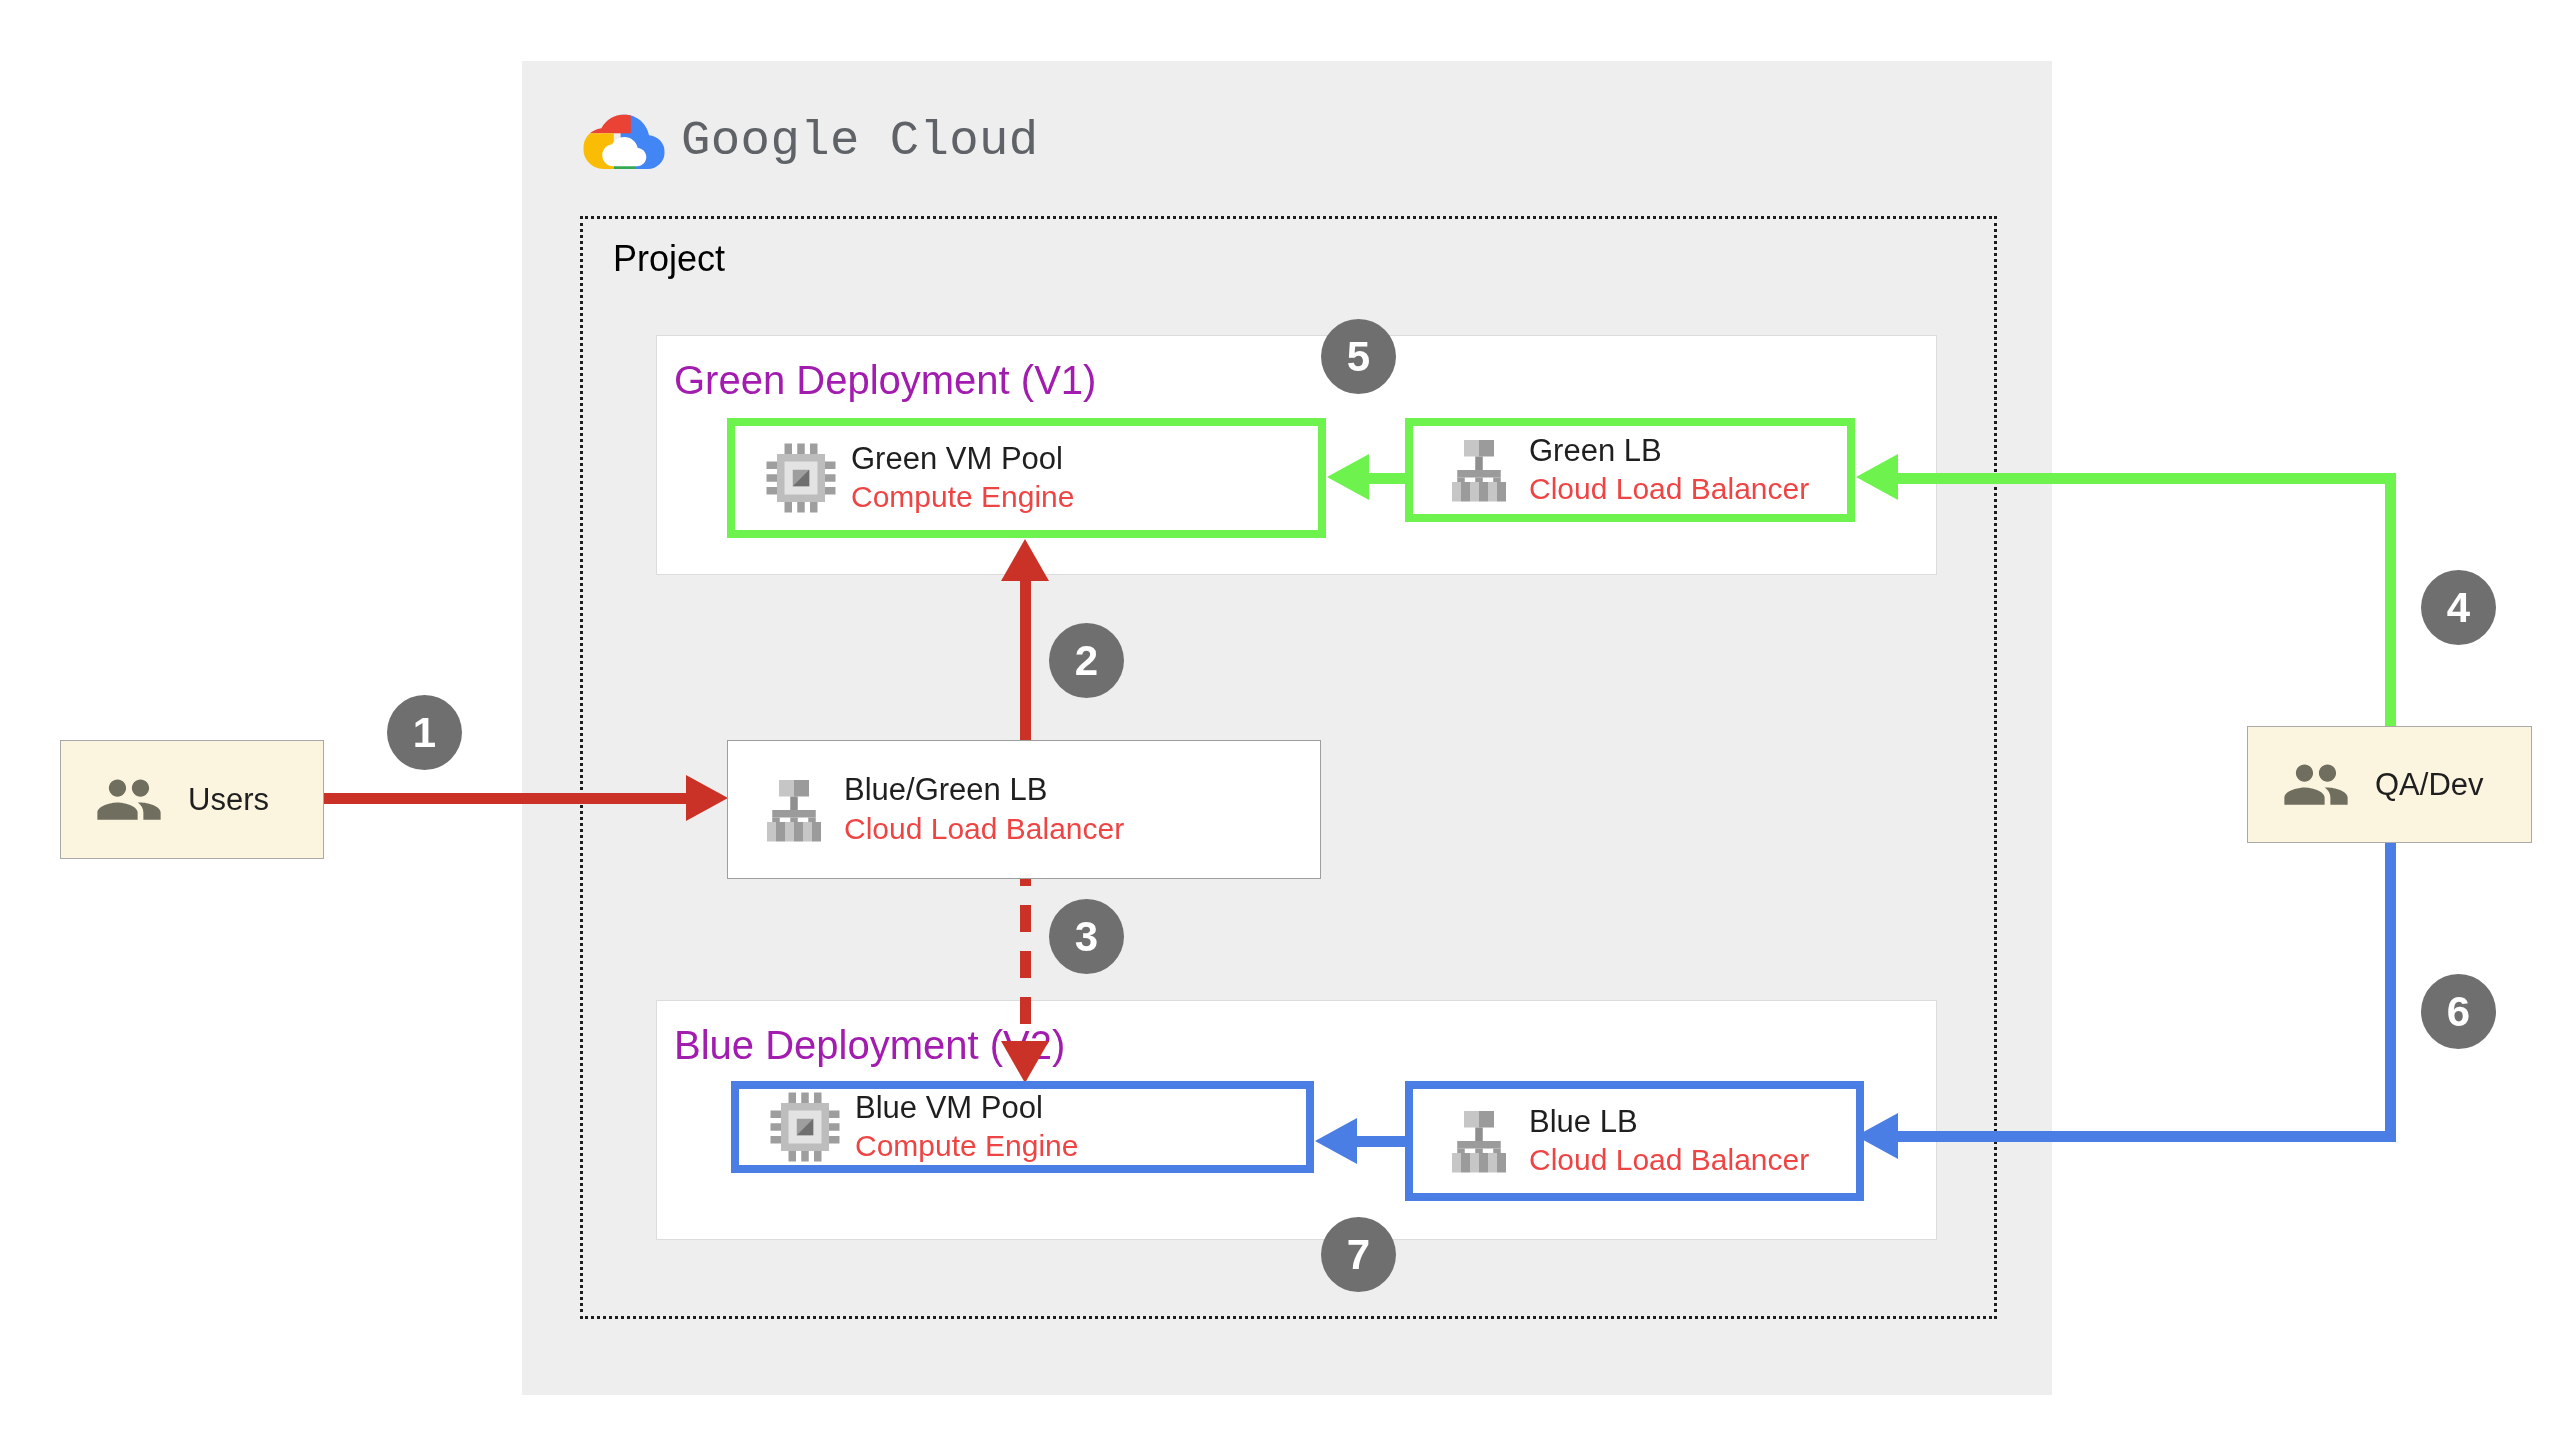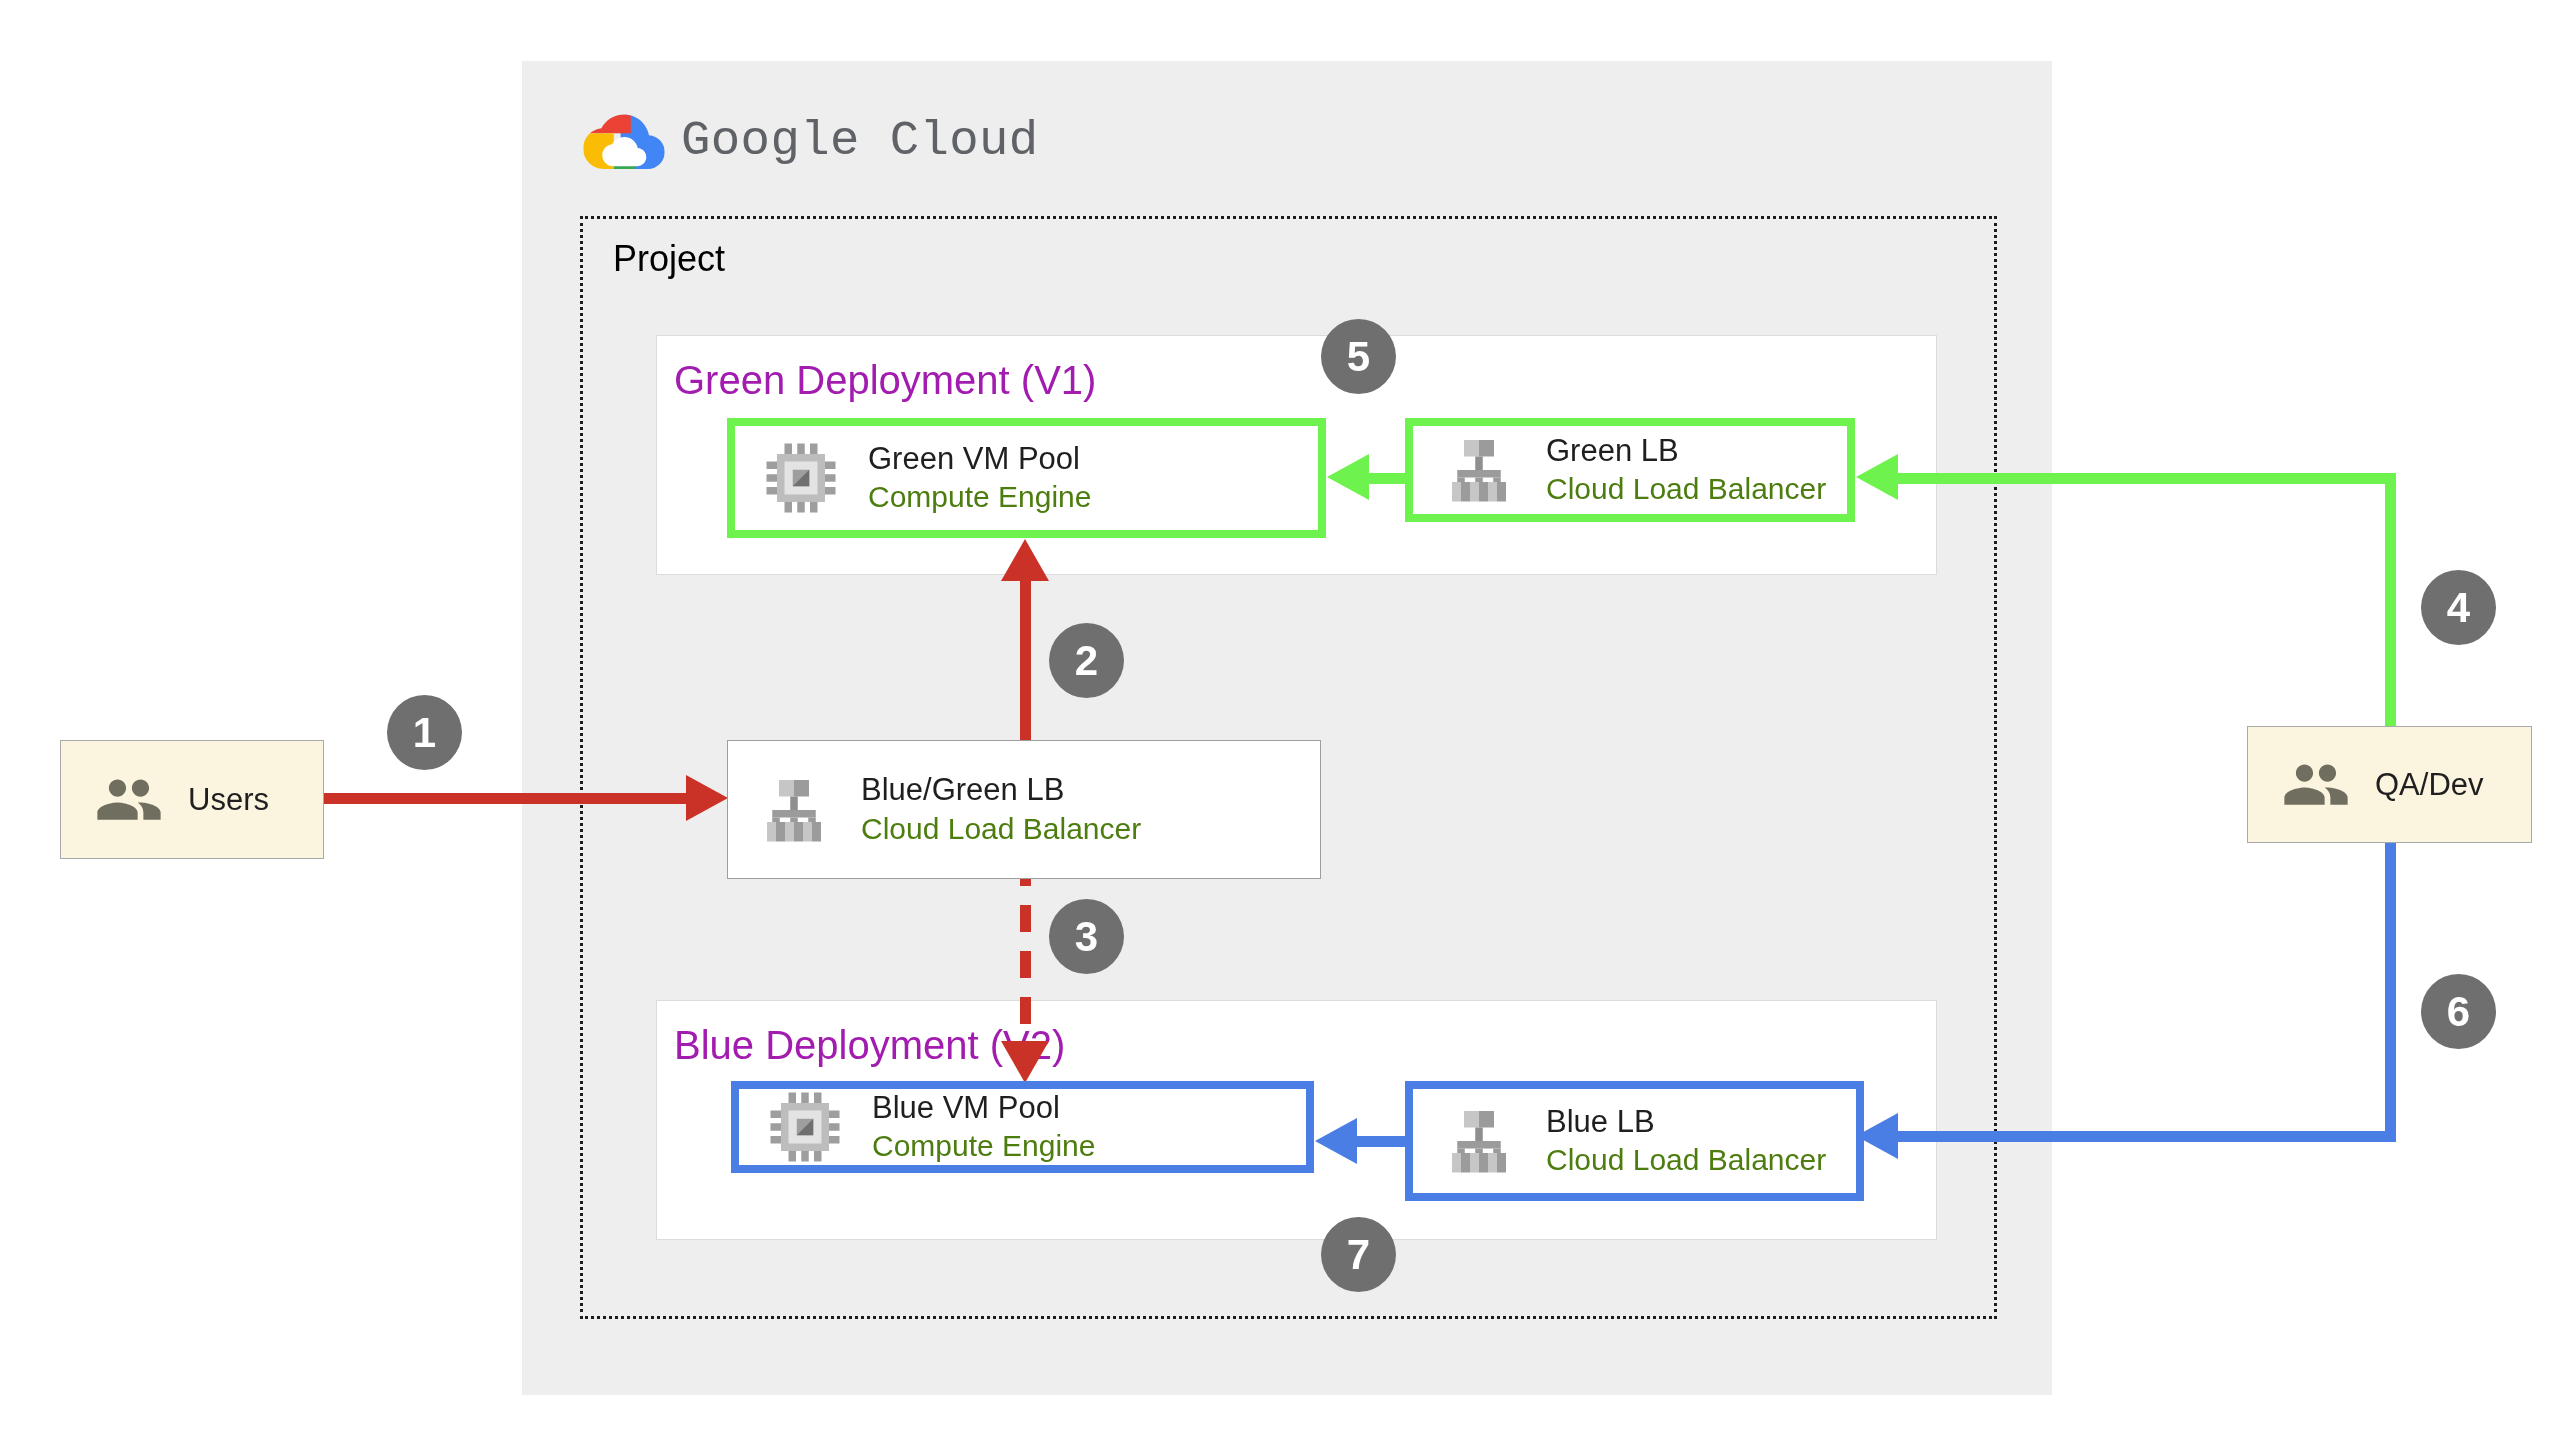--- a/index.html
+++ b/index.html
@@ -22,23 +22,23 @@
   .res-box{position:absolute;background:#ffffff;display:flex;align-items:center;box-sizing:border-box;}
   .res-green{border:8.6px solid #6ef24d;}
   .res-blue{border:8.6px solid #4a7ee4;}
   .res-gray{border:1.6px solid #9e9e9e;}
   .green-vm{left:727px;top:418px;width:599px;height:120px;}
   .green-lb{left:1405px;top:418px;width:450px;height:104px;}
   .blue-vm{left:731px;top:1081px;width:583px;height:92px;}
   .blue-lb{left:1405px;top:1081px;width:459px;height:120px;}
   .bg-lb{left:727px;top:740px;width:594px;height:139px;}
   .res-icon{margin-left:30px;flex:0 0 auto;display:flex;}
-  .res-text{margin-left:31px;display:flex;flex-direction:column;justify-content:space-between;}
+  .res-text{margin-left:14px;display:flex;flex-direction:column;justify-content:space-between;}
   .res-title{font-size:31px;color:#1f1f1f;line-height:1.15;}
-  .res-sub{font-size:30px;color:#4d7c0f;line-height:1.2;margin-top:3.1px;}
+  .res-sub{font-size:30px;color:#ef4444;line-height:1.2;margin-top:3.1px;}
 
   .actor-box{position:absolute;background:#fbf5e0;border:1.6px solid #a9a9a9;display:flex;align-items:center;box-sizing:border-box;}
   .actor-users{left:60px;top:740px;width:264px;height:119px;}
   .actor-qadev{left:2247px;top:726px;width:285px;height:117px;}
   .actor-icon{margin-left:27px;display:flex;flex:0 0 auto;}
   .actor-label{font-size:31px;color:#1f1f1f;margin-left:18px;}
 
   .badge{position:absolute;width:75px;height:75px;border-radius:50%;background:#6f6f6f;
          color:#ffffff;font-size:42px;font-weight:bold;display:flex;align-items:center;justify-content:center;}
   .b1{left:387px;top:695px;} .b2{left:1049px;top:623px;} .b3{left:1049px;top:899px;}

